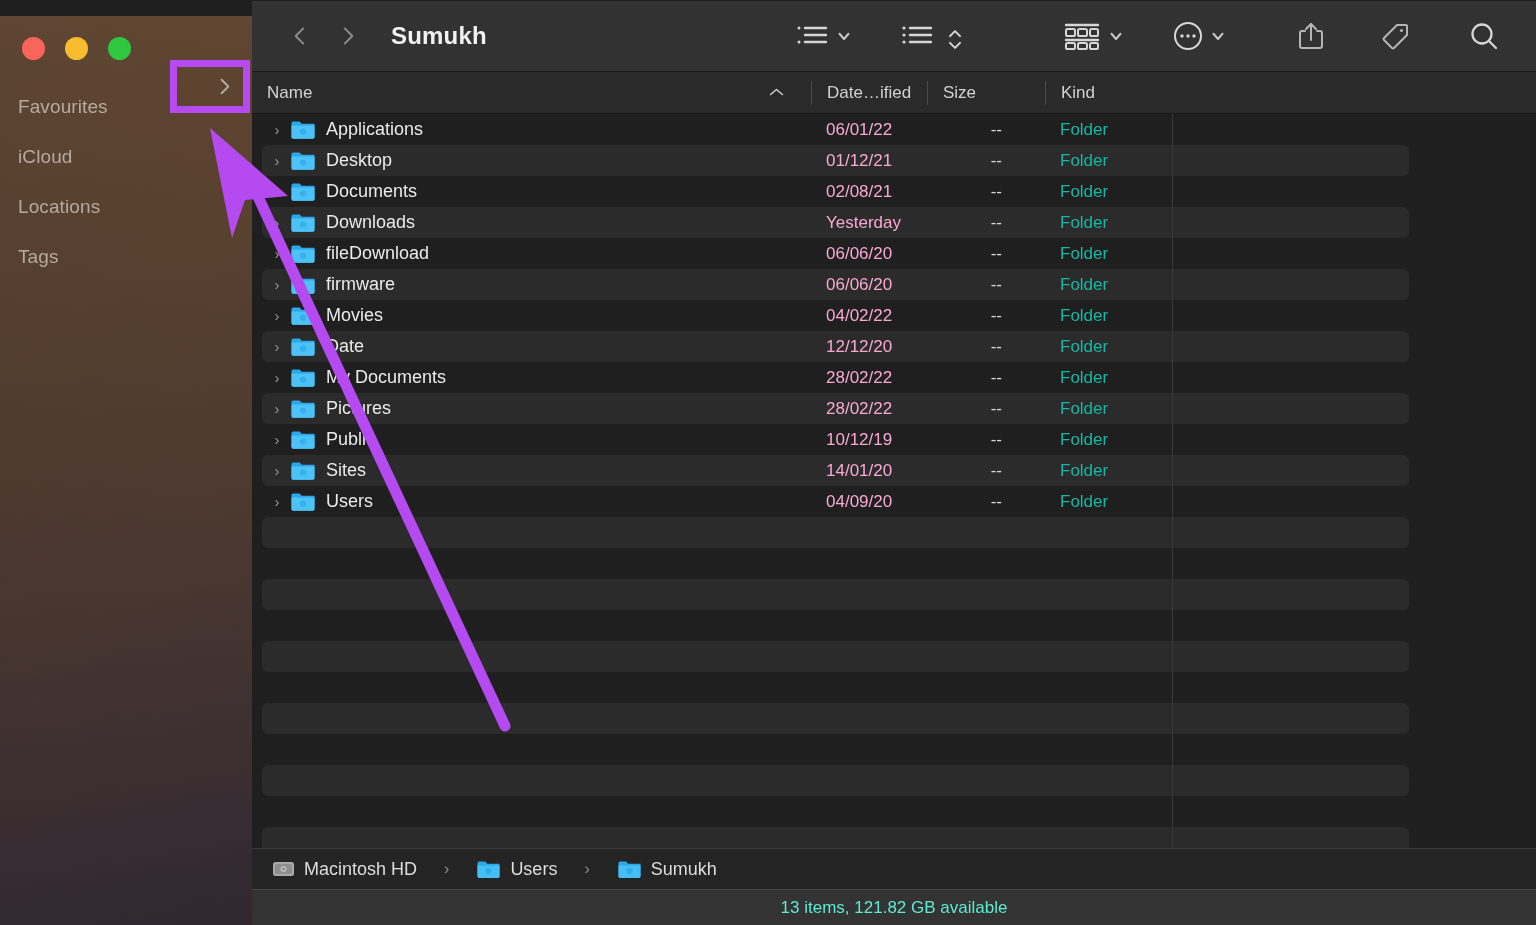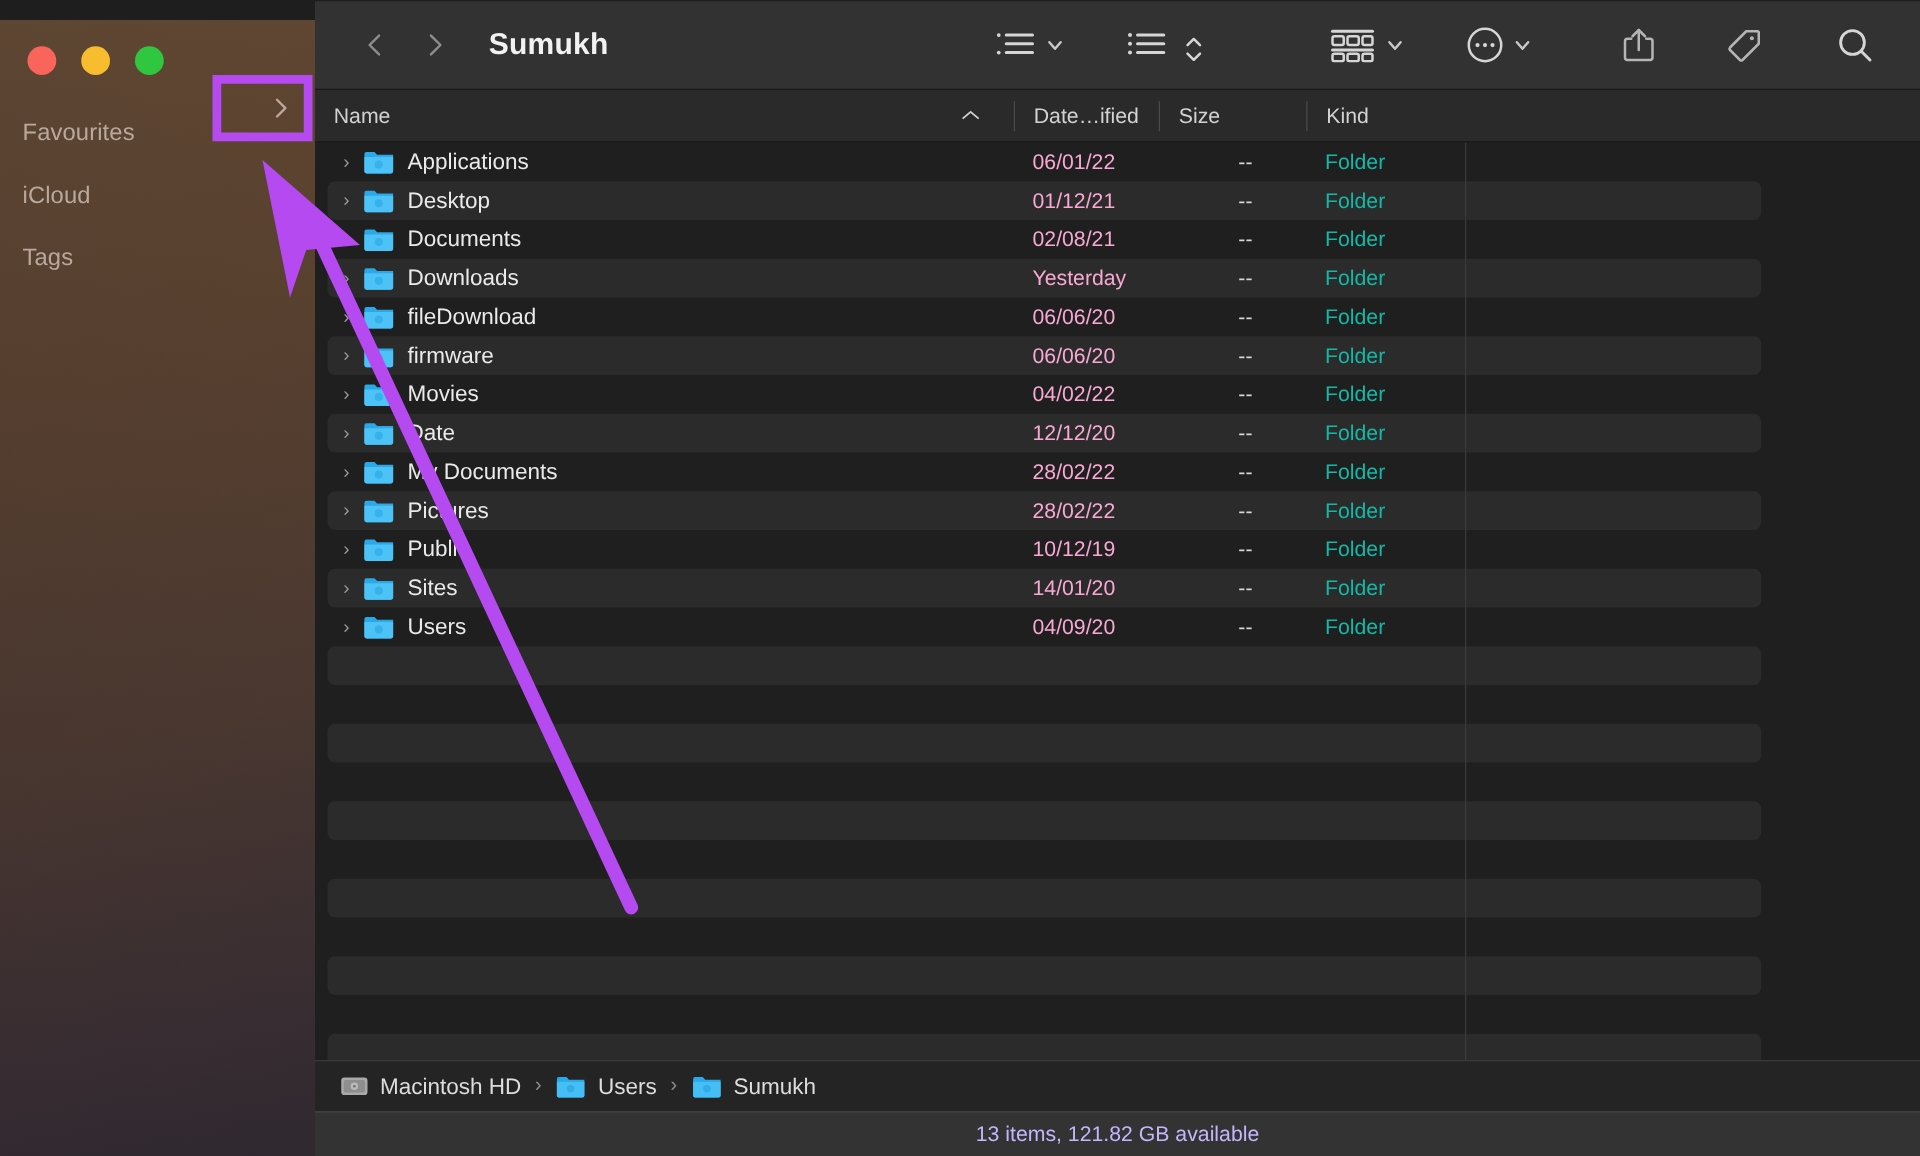--- a/index.html
+++ b/index.html
@@ -106,30 +106,30 @@
   .emptyrow .stripe {
     position:absolute; left:10px; right:127px; top:0; bottom:0;
     border-radius:6px; background:transparent;
   }
   .emptyrow.alt .stripe { background:#2b2b2b; }
 
   
   .pathbar {
     position:absolute; left:0; right:0; bottom:37px; height:41px;
     background:#242424; border-top:1px solid #3a3a3a;
-    display:flex; align-items:center; padding-left:20px; gap:0px;
+    display:flex; align-items:center; padding-left:20px; gap:16px;
   }
   .crumb { display:flex; align-items:center; font-size:18px; color:#dddddd; }
   .crumb .ci { margin-right:9px; display:flex; }
   .crumb-sep { color:#8f8f8f; font-size:16px; margin:0 11px; }
   .statusbar {
     position:absolute; left:0; right:0; bottom:0; height:37px;
     background:#333333; border-top:1px solid #454545;
     display:flex; align-items:center; justify-content:center;
-    font-size:17px; color:#c4b5fd;
+    font-size:17px; color:#5eead4;
   }
 
   
   .hl-box {
     position:absolute; left:170px; top:60px; width:80px; height:53px;
     border:7px solid #b44af0; z-index:20; pointer-events:none;
   }
   .hl-chev { position:absolute; left:213px; top:75px; z-index:21; color:#b9a99c; }
   .anno-arrow { position:absolute; left:0; top:0; width:1536px; height:925px; z-index:19; pointer-events:none; }
 </style>
@@ -141,20 +141,21 @@
   <div class="sidebar">
     <div class="traffic">
       <div class="tl red"></div>
       <div class="tl yellow"></div>
       <div class="tl green"></div>
     </div>
 
     <div class="sb-sections">
       <div class="sb-head">Favourites</div>
       <div class="sb-head">iCloud</div>
+      <div class="sb-head">Locations</div>
       <div class="sb-head">Tags</div>
     </div>
   </div>
 
   <div class="window">
 
     <div class="toolbar">
       <div class="navbtns">
         <span class="chev">
           <svg viewBox="0 0 24 24" width="26" height="26" fill="none" stroke="currentColor" stroke-width="1.8" stroke-linecap="round" stroke-linejoin="round">

